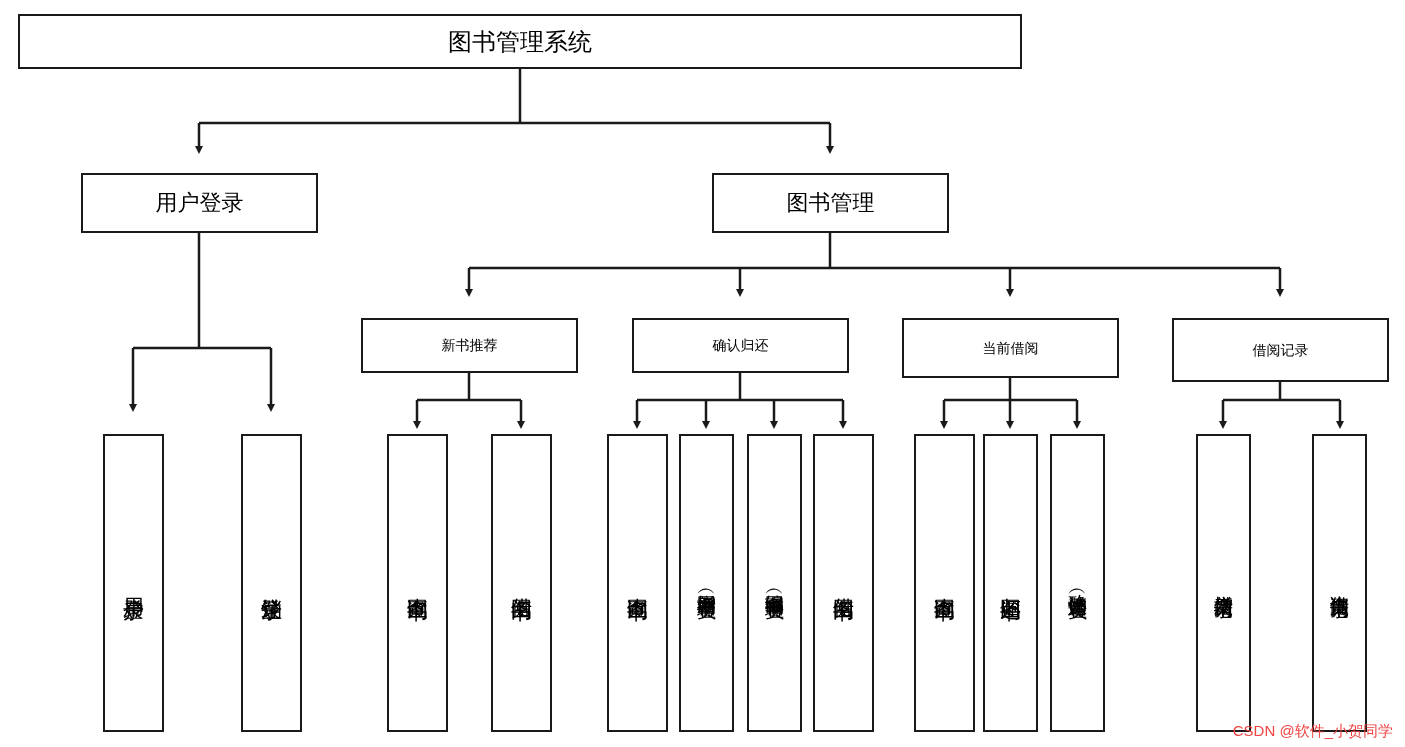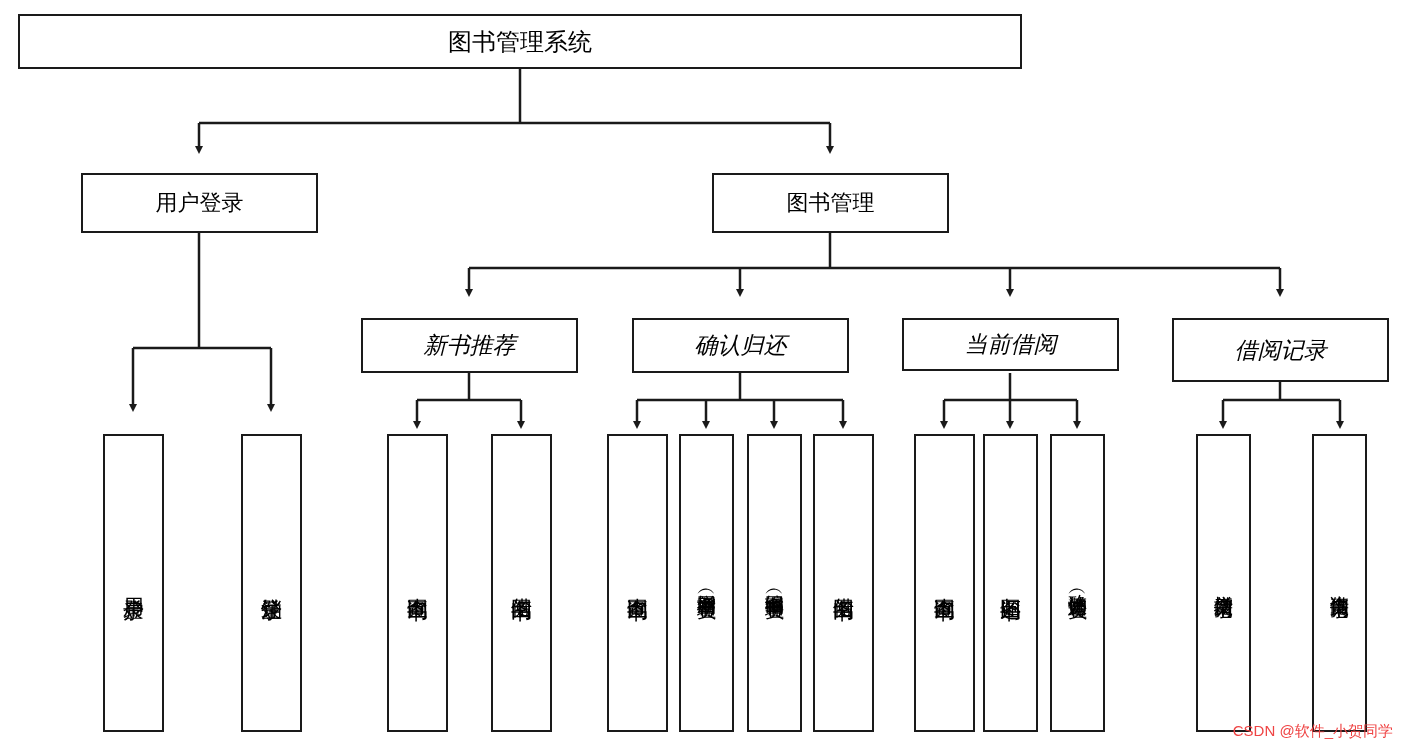--- a/index.html
+++ b/index.html
@@ -45,22 +45,21 @@
     text-orientation: upright;
     letter-spacing: 1px;
   }
   .n-root {
     font-size: 24px;
   }
   .n-l1 {
     font-size: 22px;
   }
   .n-l2 {
-    font-size: 23px;
-    font-style: italic;
+    font-size: 14px;
   }
   .n-leaf {
     font-size: 21px;
   }
   .n-leaf-narrow {
     font-size: 19px;
   }
   .watermark {
     position: absolute;
     right: 12px;
@@ -128,21 +127,21 @@
   <div class="node horizontal n-root" style="left:18px; top:14px; width:1004px; height:55px;">图书管理系统</div>
 
   <div class="node horizontal n-l1" style="left:81px; top:173px; width:237px; height:60px;">用户登录</div>
 
   <div class="node horizontal n-l1" style="left:712px; top:173px; width:237px; height:60px;">图书管理</div>
 
   <div class="node horizontal n-l2" style="left:361px; top:318px; width:217px; height:55px;">新书推荐</div>
 
   <div class="node horizontal n-l2" style="left:632px; top:318px; width:217px; height:55px;">确认归还</div>
 
-  <div class="node horizontal n-l2" style="left:902px; top:318px; width:217px; height:53px;">当前借阅</div>
+  <div class="node horizontal n-l2" style="left:902px; top:318px; width:217px; height:60px;">当前借阅</div>
 
   <div class="node horizontal n-l2" style="left:1172px; top:318px; width:217px; height:64px;">借阅记录</div>
 
   <div class="node vertical n-leaf" style="left:103px; top:434px; width:61px; height:298px;">用户登录</div>
 
   <div class="node vertical n-leaf" style="left:241px; top:434px; width:61px; height:298px;">注销登录</div>
 
   <div class="node vertical n-leaf" style="left:387px; top:434px; width:61px; height:298px;">查询图书</div>
 
   <div class="node vertical n-leaf" style="left:491px; top:434px; width:61px; height:298px;">借阅图书</div>

